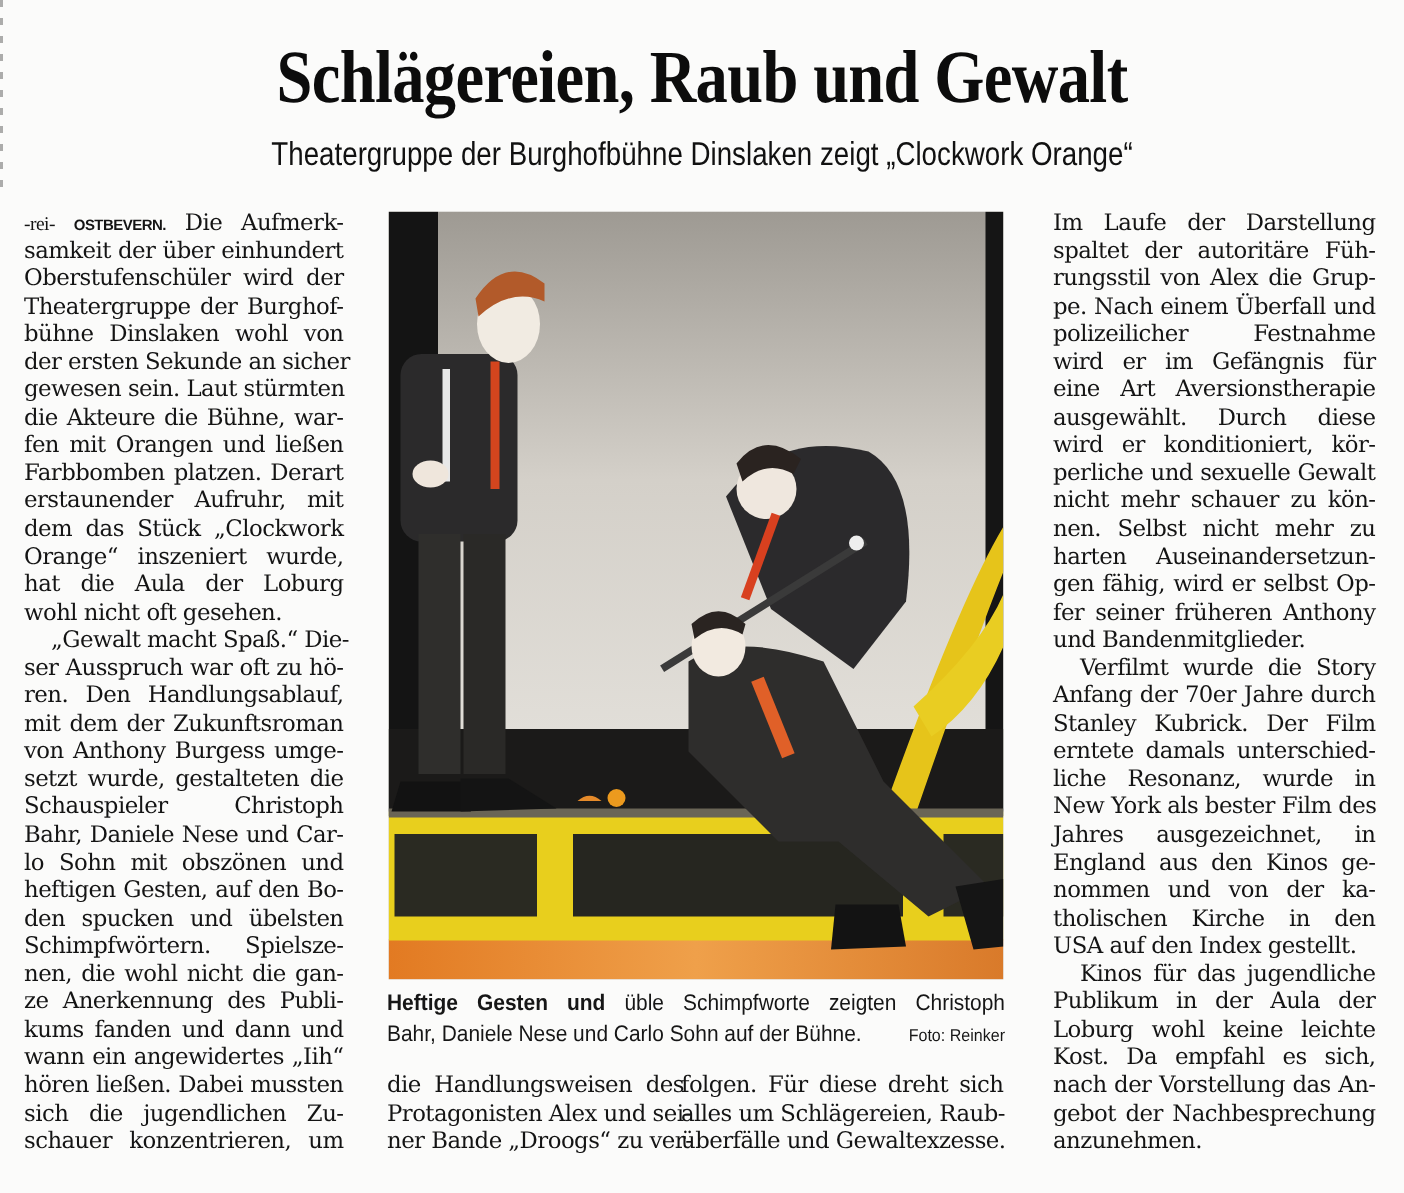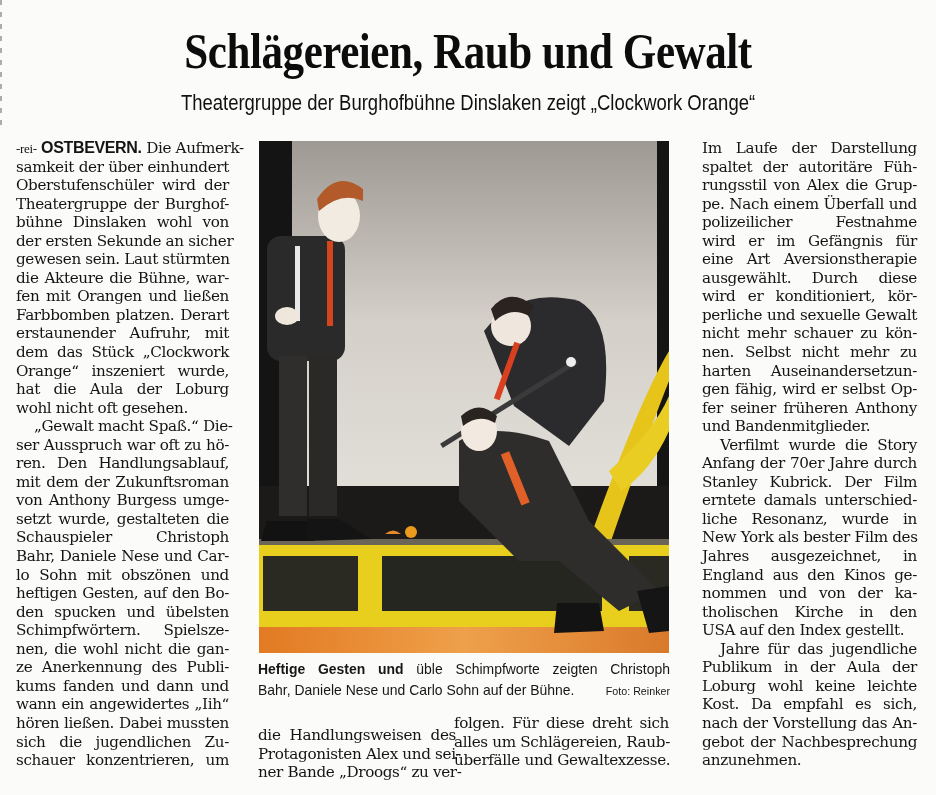--- a/index.html
+++ b/index.html
@@ -27,25 +27,25 @@
   }
   .col {
     position: absolute; font-size: 15.2px; line-height: 18.55px;
     font-family: "DejaVu Serif", serif; letter-spacing: -0.35px;
     color: #141414;
   }
   .col .ln { display: block; text-align: justify; text-align-last: justify; white-space: nowrap; height: 18.55px; }
   .col .ln.last { text-align-last: left; }
   .col .ln.indent { padding-left: 18px; }
   .col-1 { left: 16px; top: 139px; width: 213px; }
-  .col-2 { left: 258px; top: 714px; width: 198px; margin-top: 12px; }
+  .col-2 { left: 258px; top: 714px; width: 198px; }
   .col-3 { left: 454px; top: 714px; width: 215px; }
   .col-4 { left: 702px; top: 139px; width: 215px; }
   .dateline-abbr { font-family: Liberation Serif, serif; font-size: 13px; }
-  .dateline-city { font-family: "Liberation Sans", sans-serif; font-weight: bold; font-size: 16px; }
+  .dateline-city { font-family: "Liberation Sans", sans-serif; font-weight: bold; font-size: 10px; }
 
   .photo {
     position: absolute; left: 259px; top: 141px; width: 410px; height: 512px;
     overflow: hidden; background: #d9d7d2;
   }
   .caption {
     position: absolute; left: 258px; top: 658px; width: 412px;
     font-family: "Liberation Sans", sans-serif; font-size: 15px;
     line-height: 21px; color: #161616; transform: scaleX(0.93); transform-origin: 0 0;
   }
@@ -201,20 +201,20 @@
   <span class="ln">Anfang der 70er Jahre durch</span>
   <span class="ln">Stanley Kubrick. Der Film</span>
   <span class="ln">erntete damals unterschied-</span>
   <span class="ln">liche Resonanz, wurde in</span>
   <span class="ln">New York als bester Film des</span>
   <span class="ln">Jahres ausgezeichnet, in</span>
   <span class="ln">England aus den Kinos ge-</span>
   <span class="ln">nommen und von der ka-</span>
   <span class="ln">tholischen Kirche in den</span>
   <span class="ln last">USA auf den Index gestellt.</span>
-  <span class="ln indent">Jahre für das jugendliche</span>
+  <span class="ln indent">Kinos für das jugendliche</span>
   <span class="ln">Publikum in der Aula der</span>
   <span class="ln">Loburg wohl keine leichte</span>
   <span class="ln">Kost. Da empfahl es sich,</span>
   <span class="ln">nach der Vorstellung das An-</span>
   <span class="ln">gebot der Nachbesprechung</span>
   <span class="ln last">anzunehmen.</span>
 </div>
 
 </body></html>

